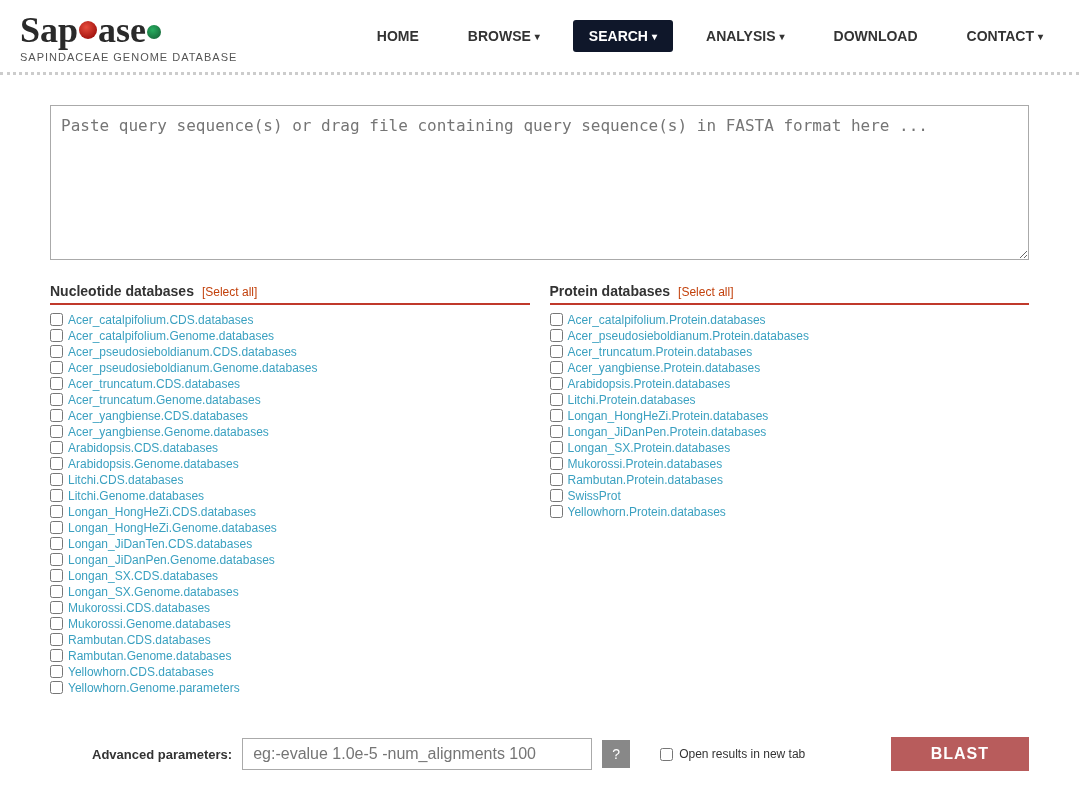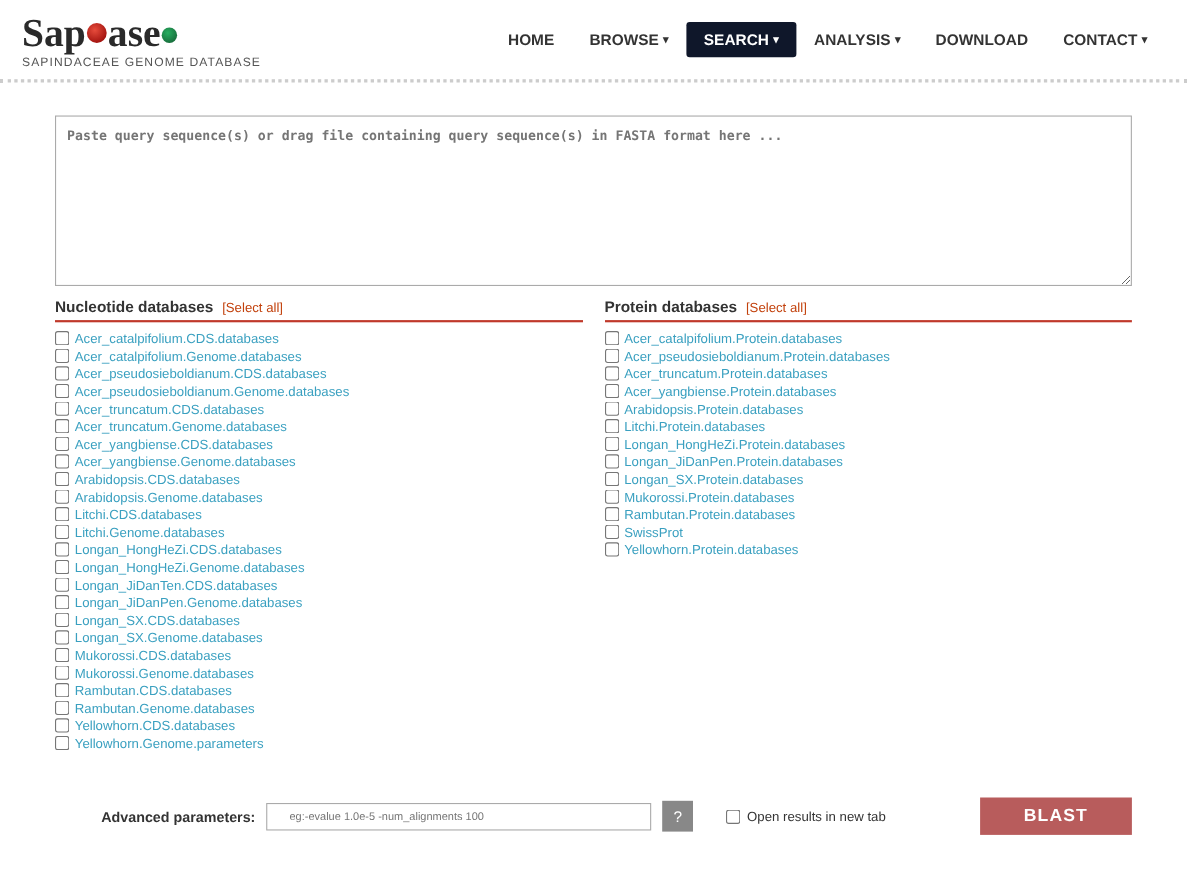--- a/index.html
+++ b/index.html
@@ -16,21 +16,21 @@
     .logo-area { margin-right: auto; }
     .logo-subtitle {
       font-size: 11px;
       color: #555;
       text-transform: uppercase;
       letter-spacing: 1px;
     }
     .nav-links {
       display: flex;
       align-items: center;
-      gap: 0;
+      gap: 17px;
     }
     .nav-item {
       padding: 8px 16px;
       font-size: 14px;
       font-weight: bold;
       color: #333;
       cursor: pointer;
       text-transform: uppercase;
       display: flex;
       align-items: center;
@@ -49,34 +49,33 @@
     
     .main {
       padding: 30px 50px 20px 50px;
     }
 
     
     .query-box {
       width: 100%;
       border: 1px solid #aaa;
       padding: 10px;
-      font-size: 12px;
+      font-size: 16px;
       color: #999;
       resize: vertical;
       min-height: 155px;
       outline: none;
       font-family: monospace;
-      font-weight: bold;
     }
 
     
     .db-sections {
       display: flex;
       gap: 20px;
-      margin-top: 8px;
+      margin-top: 20px;
     }
     .db-col {
       flex: 1;
     }
     .db-col-title {
       font-size: 14px;
       font-weight: bold;
       color: #333;
       border-bottom: 2px solid #c0392b;
       padding-bottom: 4px;
@@ -119,23 +118,23 @@
     }
     .adv-label {
       font-size: 13px;
       font-weight: bold;
       color: #333;
       white-space: nowrap;
     }
     .adv-input {
       flex: 1;
       max-width: 350px;
-      padding: 6px 20px;
+      padding: 6px 10px;
       border: 1px solid #aaa;
-      font-size: 10px;
+      font-size: 16px;
       color: #3b82f6;
       outline: none;
     }
     .help-btn {
       width: 28px;
       height: 28px;
       background: #888;
       color: #fff;
       border: none;
       font-size: 14px;

